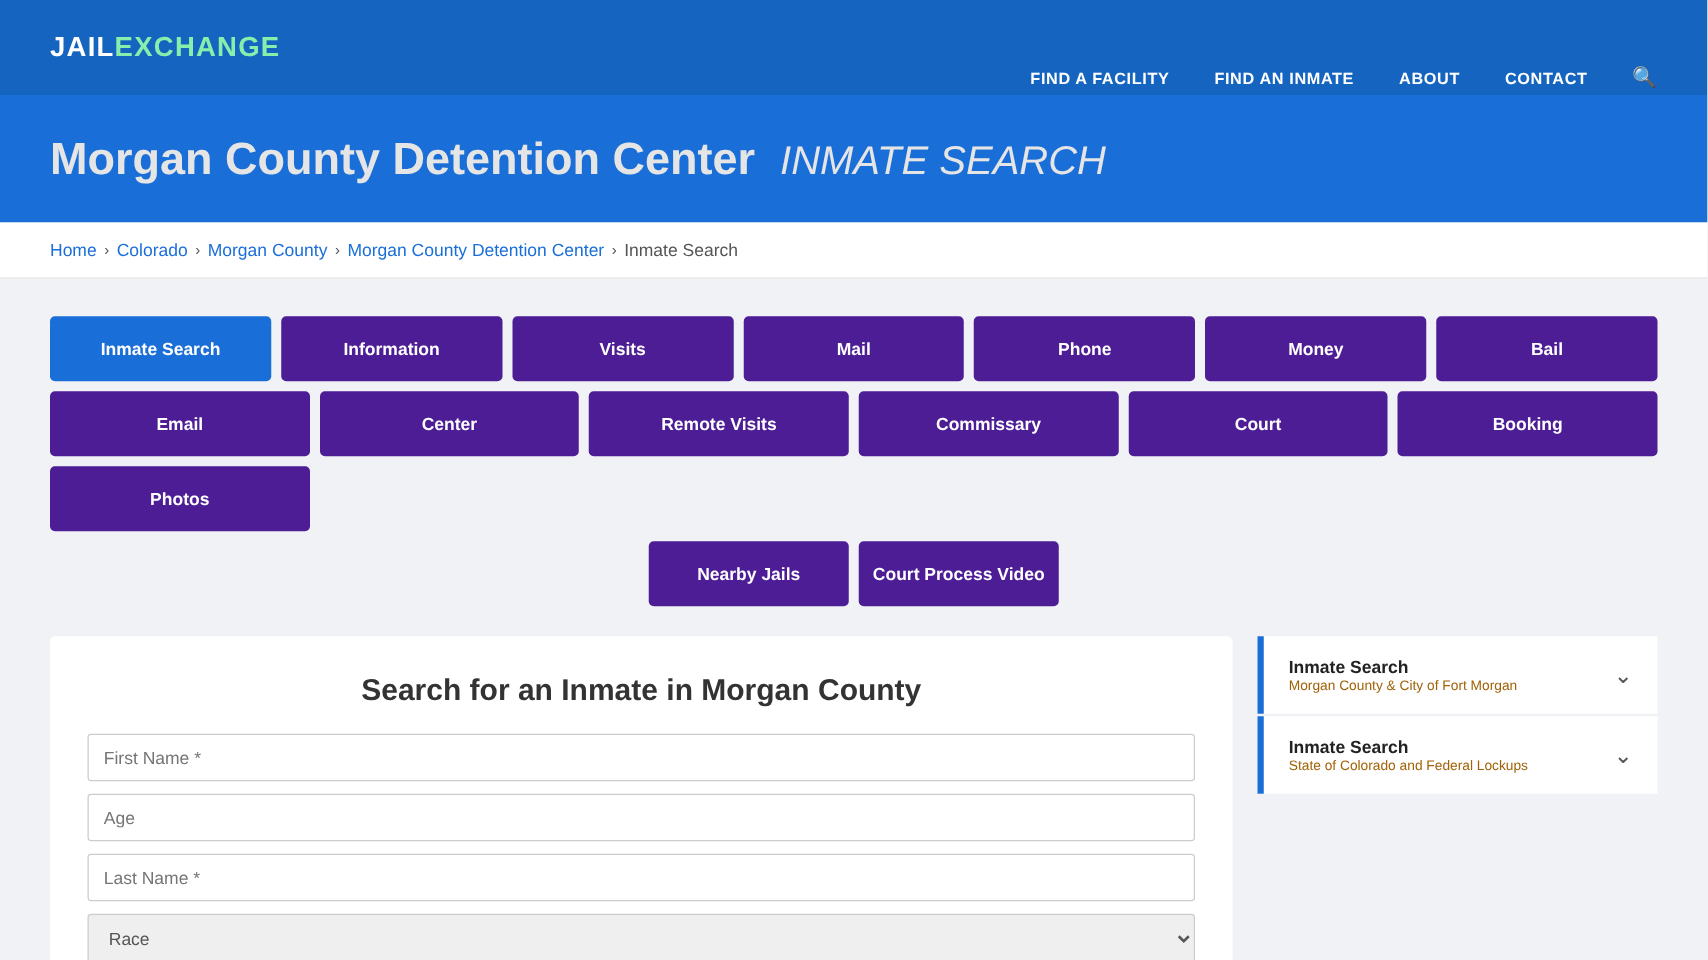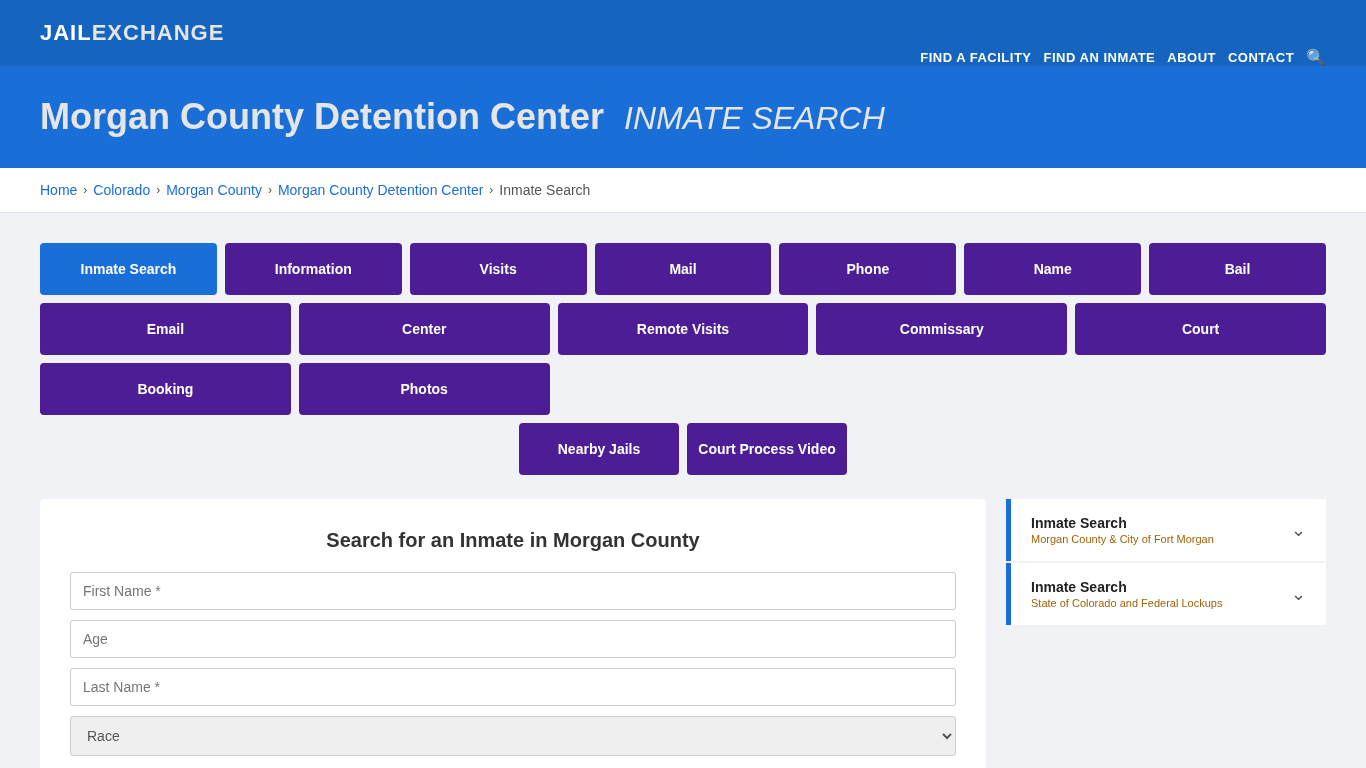--- a/index.html
+++ b/index.html
@@ -5,36 +5,36 @@
     * { box-sizing: border-box; margin: 0; padding: 0; }
     body { font-family: Arial, sans-serif; background: #f0f2f5; color: #333; }
 
     
     .navbar {
       background: #1565c0;
       display: flex;
       align-items: center;
       justify-content: space-between;
       padding: 0 40px;
-      height: 66px;
+      height: 76px;
     }
     .navbar-logo {
       display: flex;
       align-items: center;
       font-size: 22px;
       font-weight: 900;
       color: #fff;
       letter-spacing: 1px;
     }
     .navbar-logo .logo-jail { color: #fff; }
-    .navbar-logo .logo-exchange { color: #e5e5e5; }
+    .navbar-logo .logo-exchange { color: #86efac; }
     .navbar-links {
       display: flex;
       align-items: center;
-      gap: 12px;
+      gap: 36px;
       margin-top: 48px;
     }
     .navbar-links a {
       color: #fff;
       text-decoration: none;
       font-size: 13px;
       font-weight: 700;
       letter-spacing: 0.5px;
     }
     .navbar-links .search-icon {
@@ -85,21 +85,21 @@
 
     
     .tab-grid {
       display: grid;
       grid-template-columns: repeat(7, 1fr);
       gap: 8px;
       margin-bottom: 8px;
     }
     .tab-grid-row2 {
       display: grid;
-      grid-template-columns: repeat(5, 1fr);
+      grid-template-columns: repeat(6, 1fr);
       gap: 8px;
       margin-bottom: 8px;
     }
     .tab-grid-row3 {
       display: flex;
       justify-content: center;
       gap: 8px;
       margin-bottom: 24px;
     }
     .tab-btn {
@@ -130,21 +130,21 @@
 
     
     .search-card {
       background: #fff;
       border-radius: 4px;
       padding: 30px;
       flex: 1;
       min-width: 0;
     }
     .search-card h2 {
-      font-size: 20px;
+      font-size: 24px;
       font-weight: 700;
       margin-bottom: 20px;
       text-align: center;
     }
     .search-fields {
       display: flex;
       gap: 10px;
       flex-wrap: wrap;
       margin-bottom: 32px;
       flex-direction: column;
@@ -239,21 +239,21 @@
 </div>
 
 <div class="main-content">
 
   <div class="tab-grid">
     <button class="tab-btn active">Inmate Search</button>
     <button class="tab-btn">Information</button>
     <button class="tab-btn">Visits</button>
     <button class="tab-btn">Mail</button>
     <button class="tab-btn">Phone</button>
-    <button class="tab-btn">Name</button>
+    <button class="tab-btn">Money</button>
     <button class="tab-btn">Bail</button>
   </div>
 
   <div class="tab-grid-row2">
     <button class="tab-btn">Email</button>
     <button class="tab-btn">Center</button>
     <button class="tab-btn">Remote Visits</button>
     <button class="tab-btn">Commissary</button>
     <button class="tab-btn">Court</button>
     <button class="tab-btn">Booking</button>

